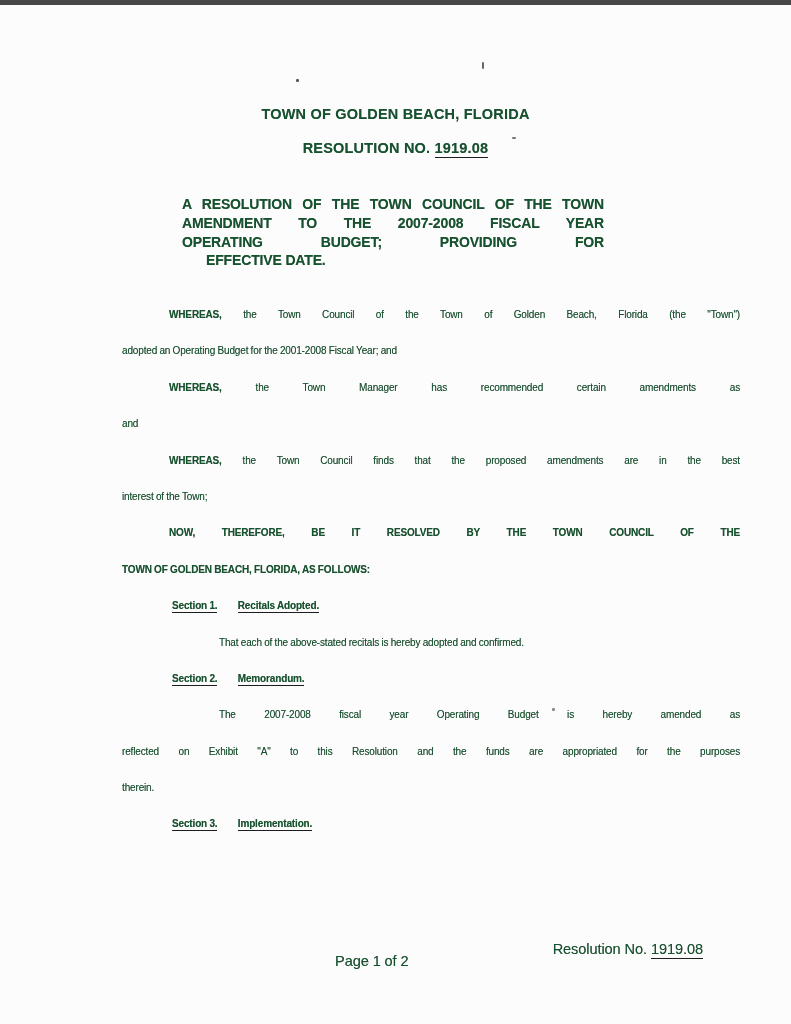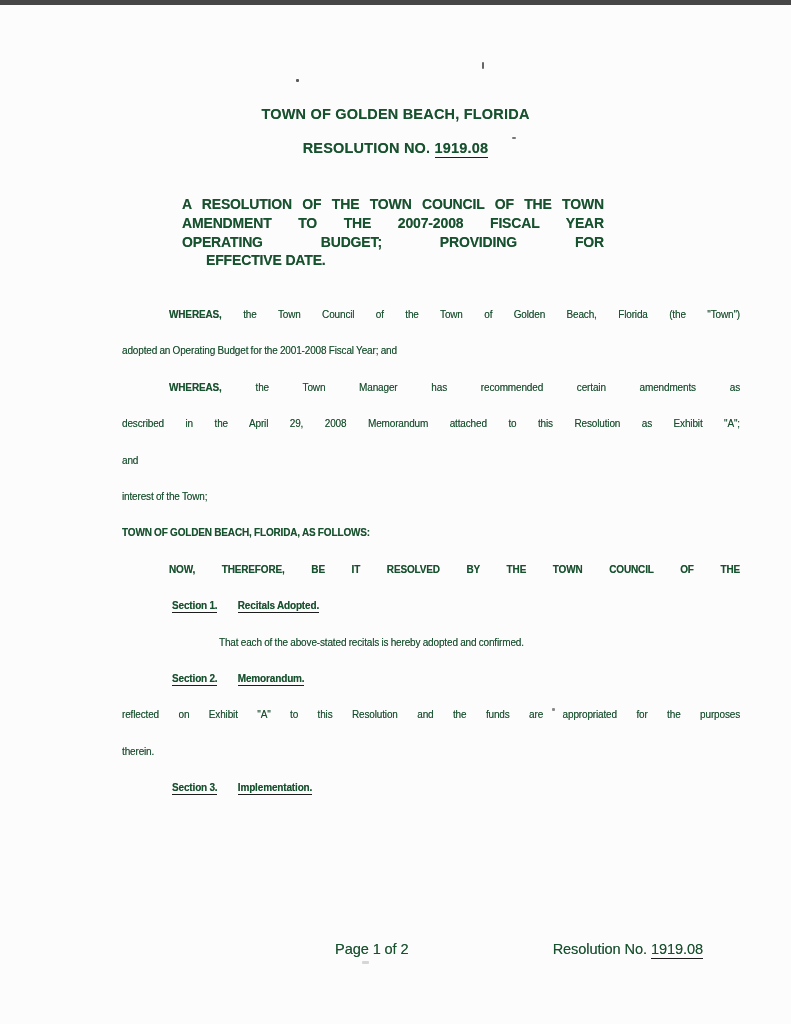--- a/index.html
+++ b/index.html
@@ -38,21 +38,21 @@
   .line.last{text-align-last:left;}
   .ind1{padding-left:47px;}
   .ind2{padding-left:97px;}
   .heading{text-align:center;text-align-last:left;padding-left:50px;font-weight:bold;}
   .heading .u{margin-right:18px;}
   .heading .u:last-child{margin-right:0;}
 
   
   .footer{position:absolute;left:90px;top:941px;width:618px;height:22px;
           font-size:14.6px;letter-spacing:-.1px;}
-  .pageno{position:absolute;left:245px;top:0;}
+  .pageno{position:absolute;left:245px;top:12px;}
   .resref{position:absolute;right:5px;top:0;}
 
   
   .speck{position:absolute;background:#5a5a5a;border-radius:1px;}
   .speck.s1{left:296px;top:79px;width:3px;height:3px;}
   .speck.s2{left:482px;top:62px;width:2px;height:7px;background:#666;}
   .speck.s3{left:512px;top:137px;width:4px;height:2px;background:#777;}
   .speck.s4{left:552px;top:708px;width:3px;height:3px;background:#8a8a8a;}
   .speck.s5{left:362px;top:961px;width:7px;height:3px;background:#d6d6d6;}
 </style>
@@ -86,38 +86,42 @@
     <div class="line ind1">
       <span class="b">WHEREAS,</span>
       <span>the Town Council of the Town of Golden Beach, Florida (the "Town")</span>
     </div>
     <div class="line last">adopted an Operating Budget for the 2001-2008 Fiscal Year; and</div>
 
     <div class="line ind1">
       <span class="b">WHEREAS,</span>
       <span>the Town Manager has recommended certain amendments as</span>
     </div>
-    <div class="line">described in the April 29, 2008 Memorandum attached to this Resolution as Exhibit "A";</div>
     <div class="line last">and</div>
 
+    <div class="line ind1">
+      <span class="b">WHEREAS,</span>
+      <span>the Town Council finds that the proposed amendments are in the best</span>
+    </div>
     <div class="line last">interest of the Town;</div>
 
+    <div class="line ind1 b">NOW, THEREFORE, BE IT RESOLVED BY THE TOWN COUNCIL OF THE</div>
     <div class="line last b">TOWN OF GOLDEN BEACH, FLORIDA, AS FOLLOWS:</div>
-    <div class="line ind1 b">NOW, THEREFORE, BE IT RESOLVED BY THE TOWN COUNCIL OF THE</div>
 
     <div class="line heading">
       <span class="u">Section 1.</span>
       <span class="u">Recitals Adopted.</span>
     </div>
     <div class="line last ind2">That each of the above-stated recitals is hereby adopted and confirmed.</div>
 
     <div class="line heading">
       <span class="u">Section 2.</span>
       <span class="u">Memorandum.</span>
     </div>
+    <div class="line ind2">The 2007-2008 fiscal year Operating Budget is hereby amended as</div>
     <div class="line">reflected on Exhibit "A" to this Resolution and the funds are appropriated for the purposes</div>
     <div class="line last">therein.</div>
 
     <div class="line heading">
       <span class="u">Section 3.</span>
       <span class="u">Implementation.</span>
     </div>
   </div>
 
   <div class="footer">

